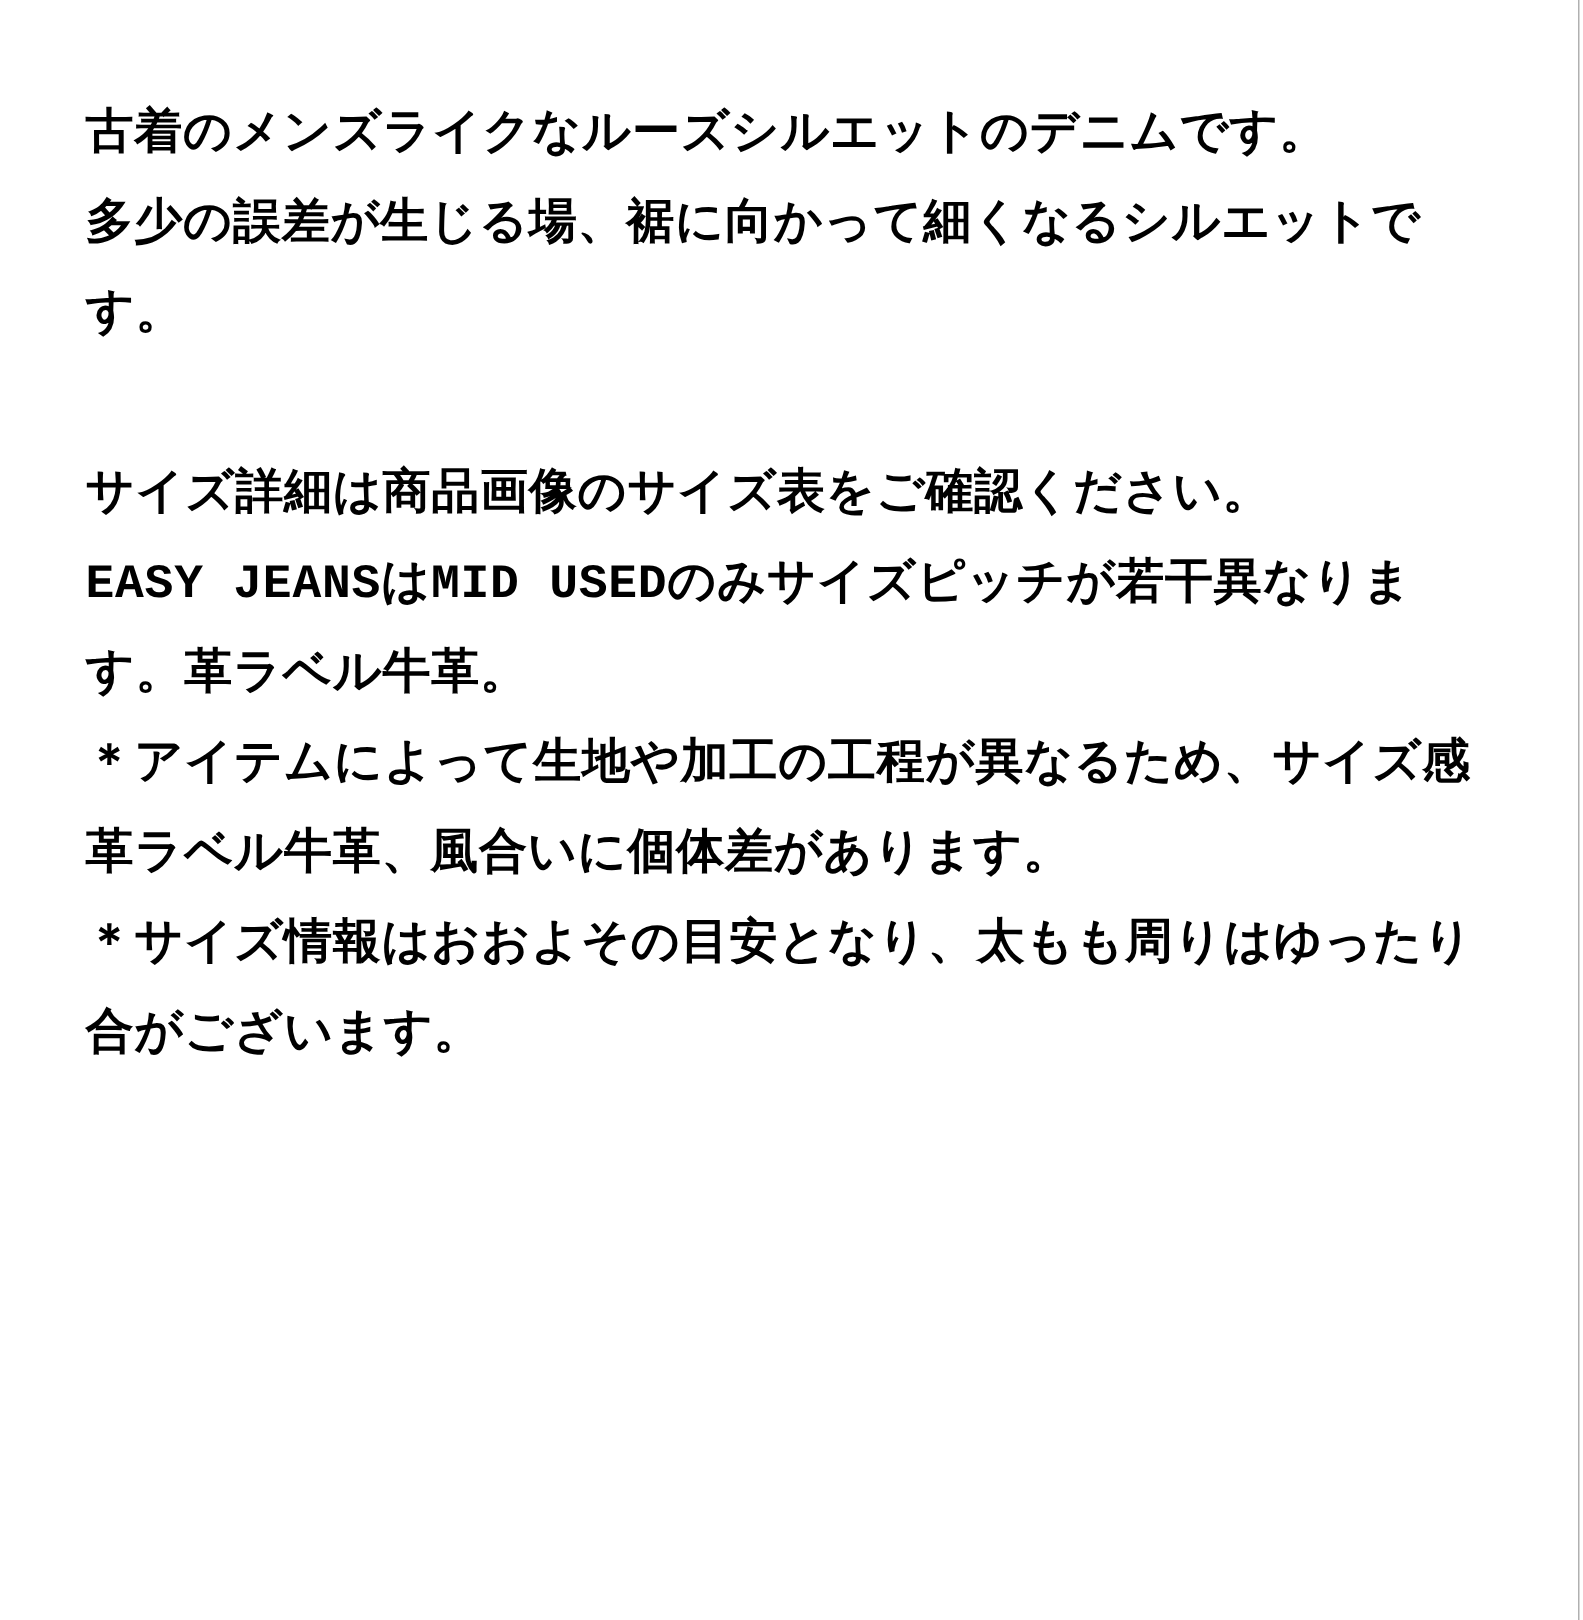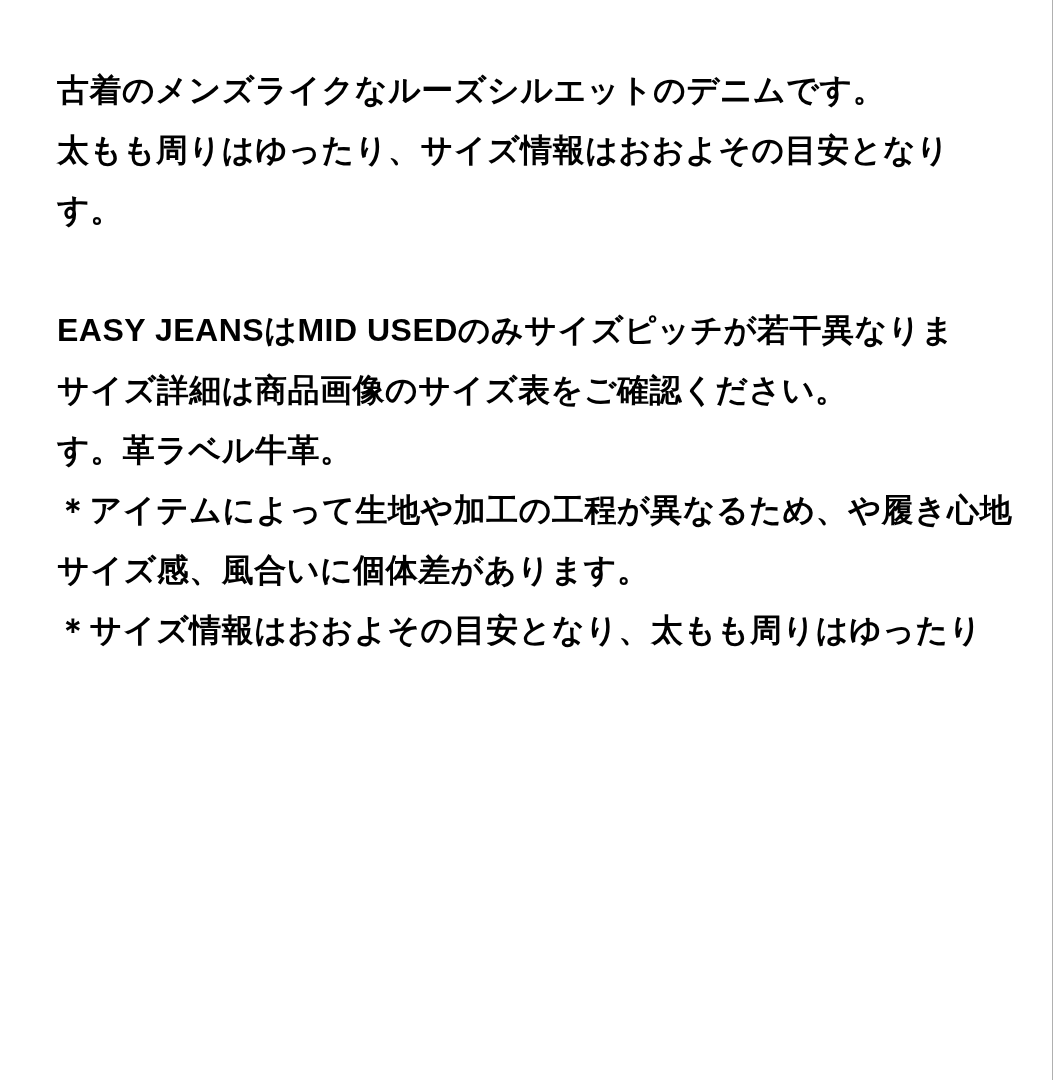--- a/index.html
+++ b/index.html
@@ -1,20 +1,20 @@
 <!DOCTYPE html>
 <html lang="ja" style="--bg: #ffffff; --fg: #000000; --edge: #b0b0b0;"><head>
 <meta charset="utf-8">
 <style>
   :root {
     --bg: #ffffff;
     --fg: #000000;
     --edge: #b0b0b0;
   }
-  * { box-sizing: border-box; }
+  * { box-sizing: border-box; font-family: Liberation Mono, monospace; }
   html, body {
     margin: 0;
     padding: 0;
   }
   body {
     width: 1055px;
     height: 1080px;
     background: var(--bg);
     position: relative;
     overflow: hidden;
@@ -45,30 +45,31 @@
     height: 1080px;
     background: var(--edge);
   }
 </style>
 </head>
 <body>
 
 <div class="description-body">
 
   <div class="line">古着のメンズライクなルーズシルエットのデニムです。</div>
-  <div class="line">太もも周りはゆったり、サイズ情報はおおよその目安となり</div>
+  <div class="line">多少の誤差が生じる場、裾に向かって細くなるシルエットで</div>
   <div class="line">す。</div>
 
   <div class="line"></div>
 
+  <div class="line">サイズ詳細は商品画像のサイズ表をご確認ください。</div>
   <div class="line">EASY JEANSはMID USEDのみサイズピッチが若干異なりま</div>
-  <div class="line">サイズ詳細は商品画像のサイズ表をご確認ください。</div>
   <div class="line">す。革ラベル牛革。</div>
-  <div class="line">＊アイテムによって生地や加工の工程が異なるため、や履き心地</div>
-  <div class="line">サイズ感、風合いに個体差があります。</div>
+  <div class="line">＊アイテムによって生地や加工の工程が異なるため、サイズ感</div>
+  <div class="line">革ラベル牛革、風合いに個体差があります。</div>
   <div class="line">＊サイズ情報はおおよその目安となり、太もも周りはゆったり</div>
+  <div class="line">合がございます。</div>
 
   <div class="line"></div>
 
 
 </div>
 
 <div class="edge-line"></div>
 
 </body></html>

